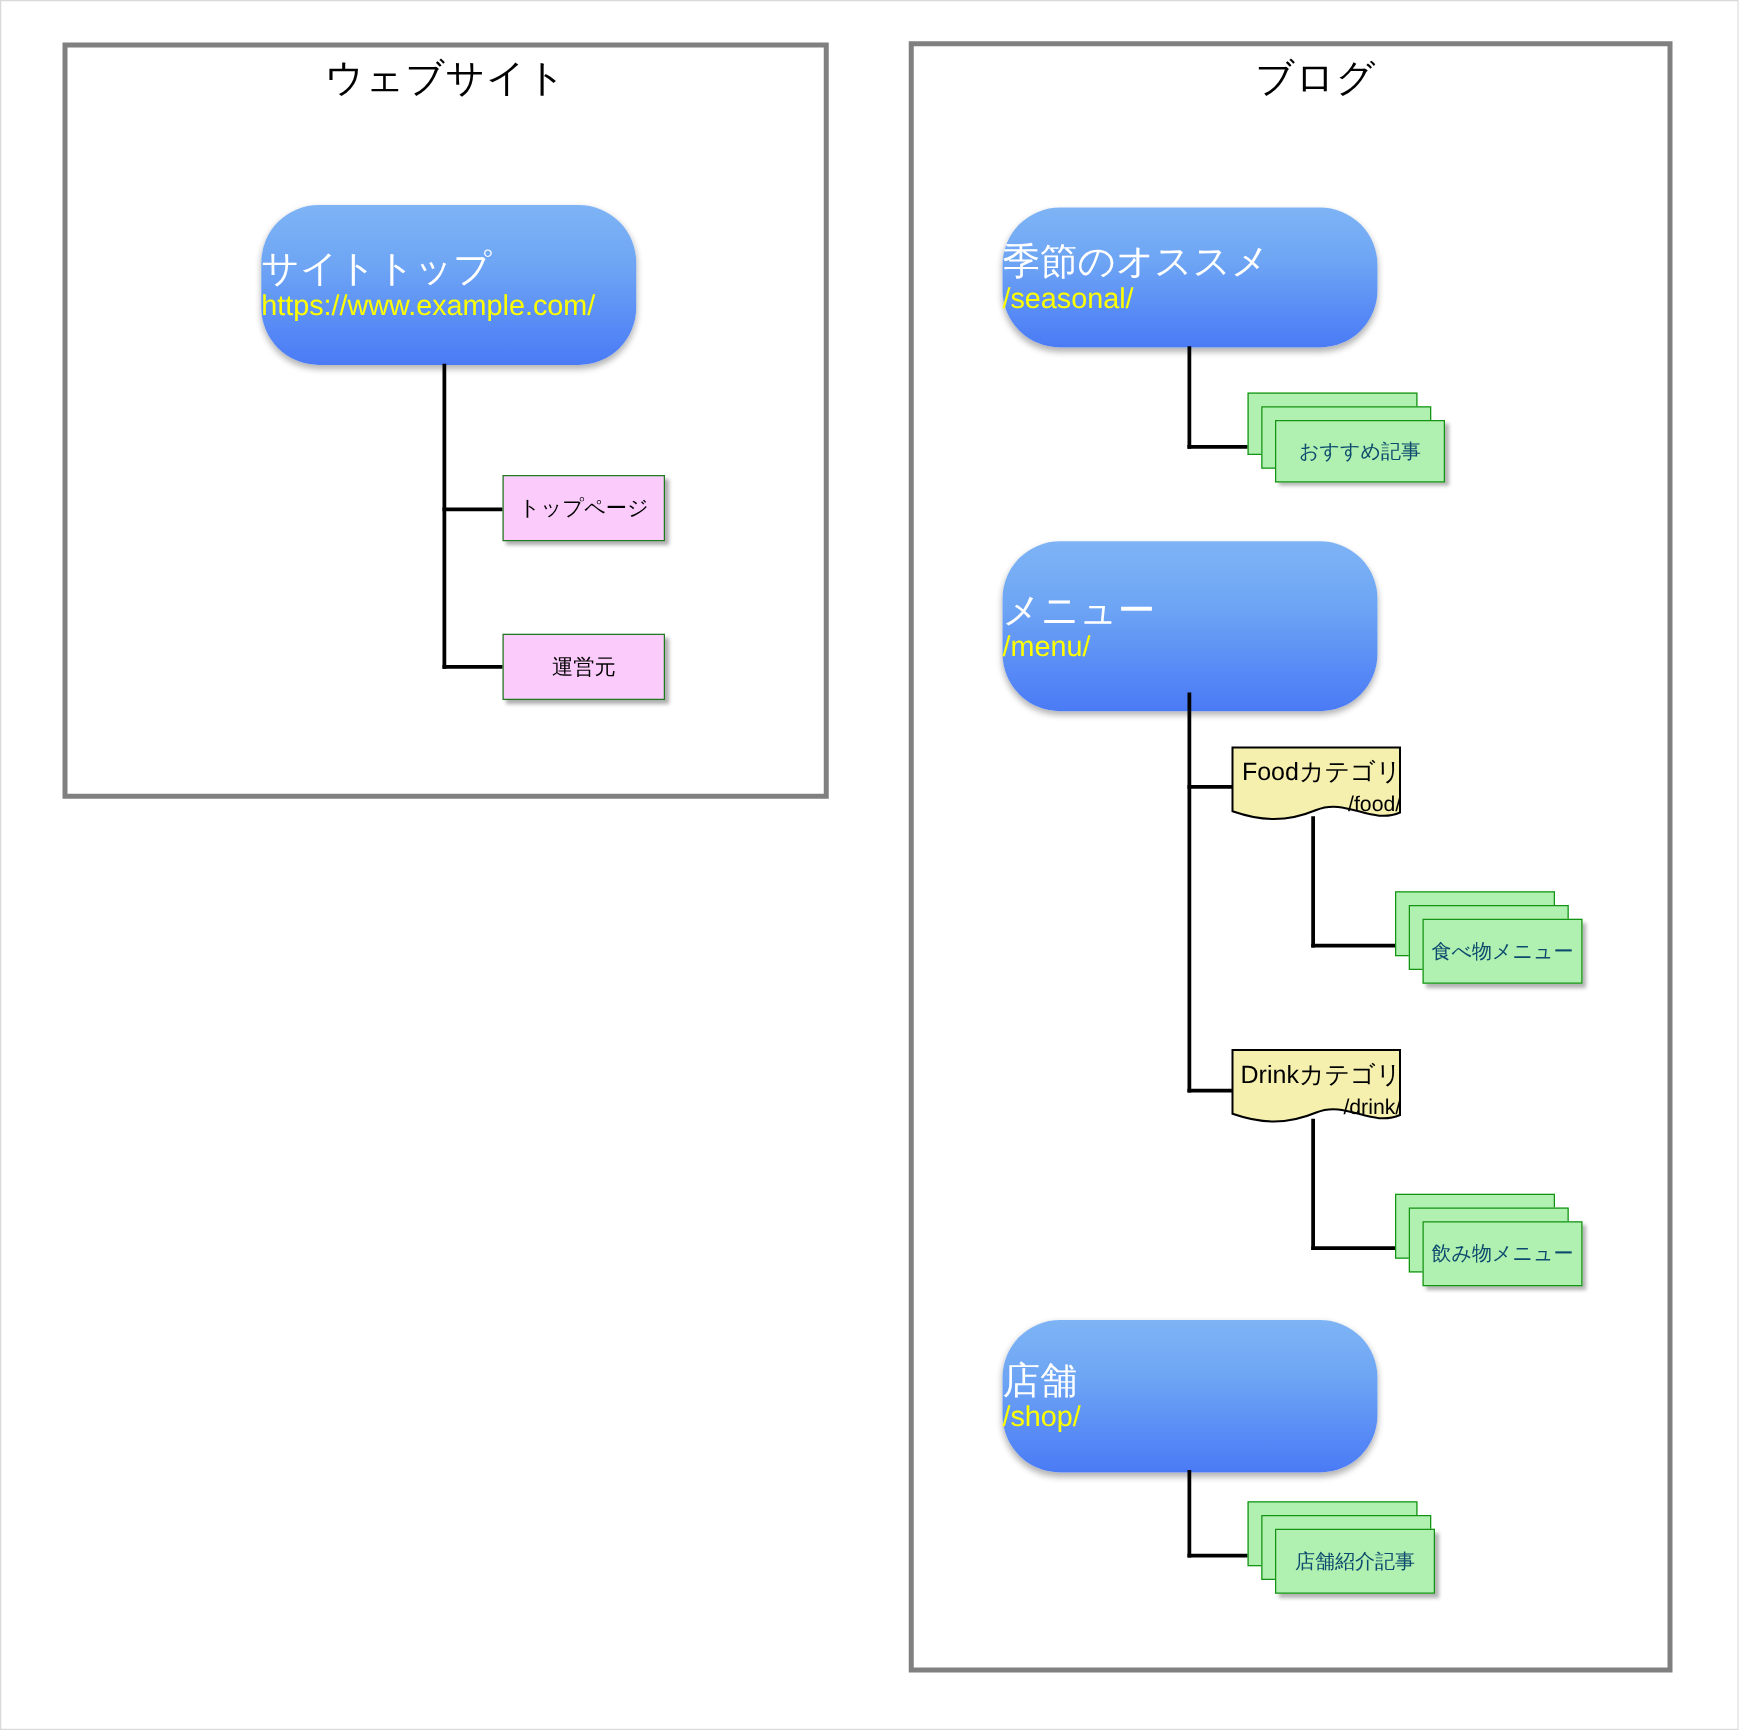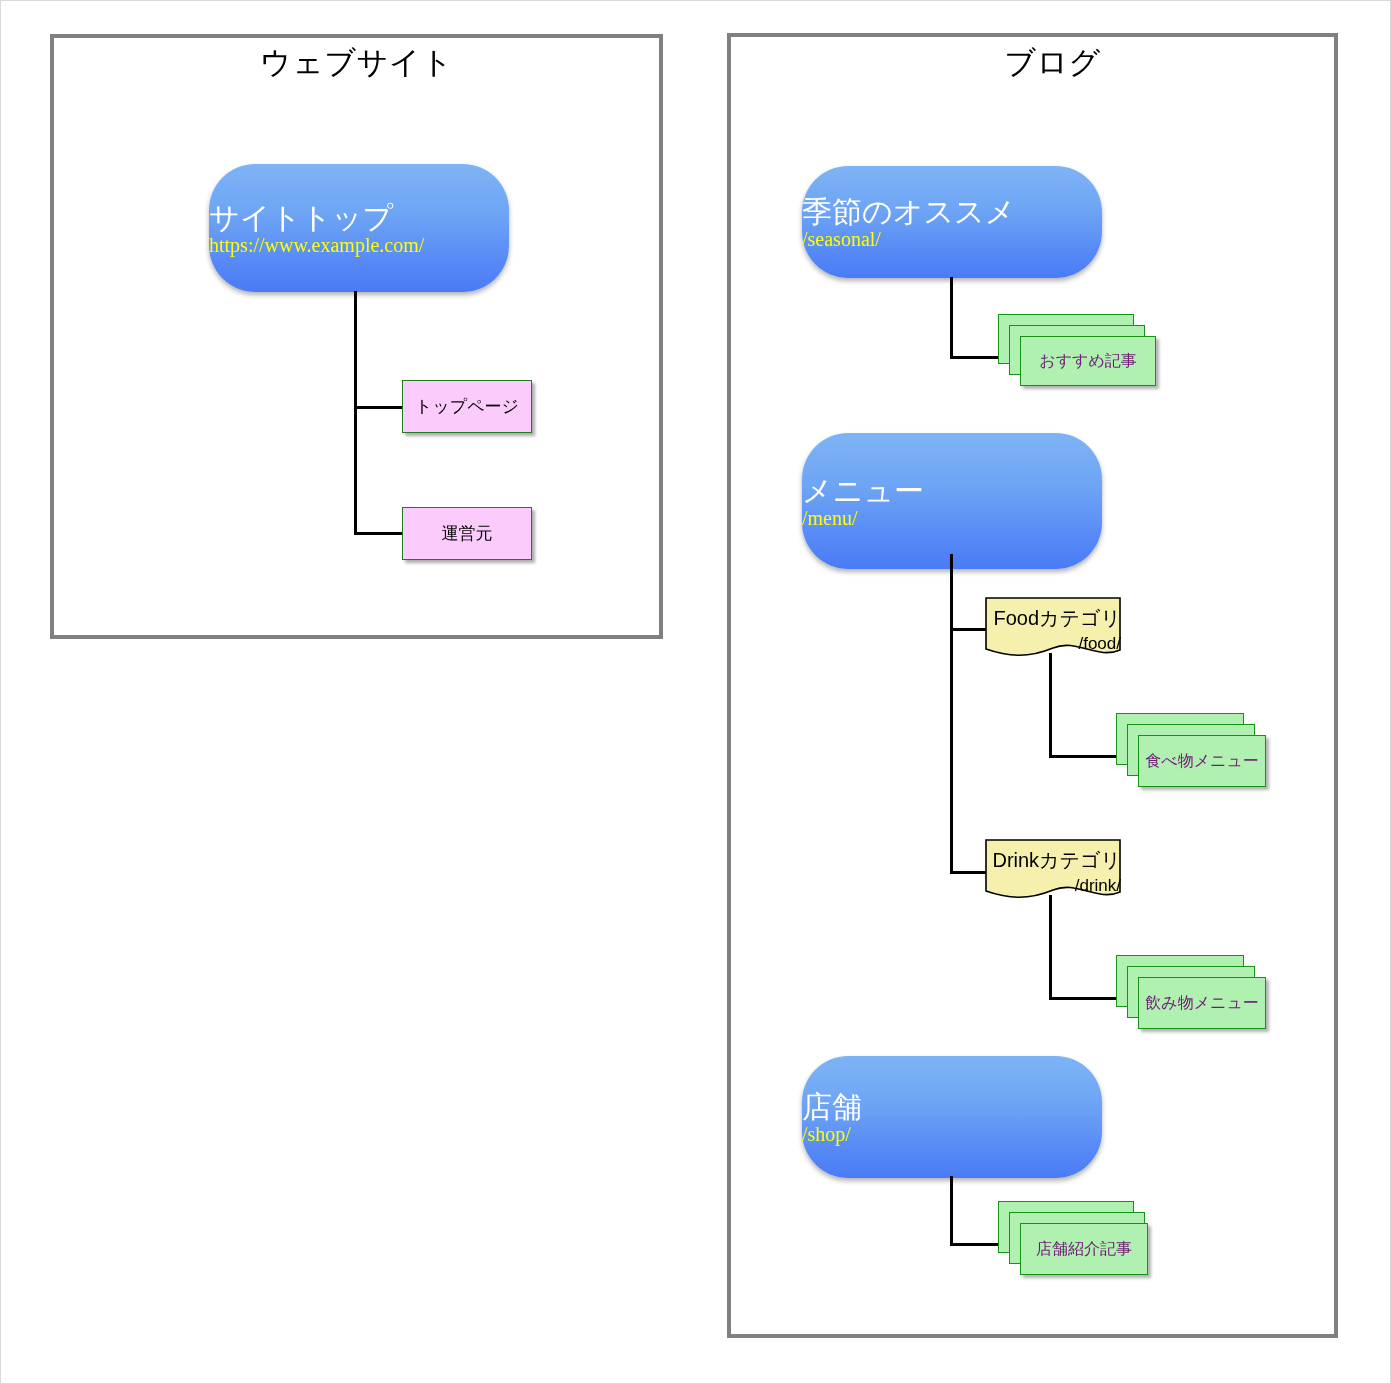--- a/index.html
+++ b/index.html
@@ -48,24 +48,23 @@
     justify-content: center;
   }
   .node-blue .nb-title {
     color: #ffffff;
     font-size: 30px;
     line-height: 1.1;
     white-space: nowrap;
   }
   .node-blue .nb-url {
     color: #ffff00;
-    font-size: 20px;
+    font-size: 23px;
     line-height: 1.1;
     white-space: nowrap;
-    font-family: Liberation Serif, serif;
   }
   
   .node-pink {
     position: absolute;
     box-sizing: border-box;
     background: #FBCCFB;
     border: 1.5px solid #1E7B1E;
     box-shadow: 3px 3px 3px rgba(0,0,0,0.32);
     display: flex;
     align-items: center;
@@ -124,21 +123,21 @@
   .node-stack .card.c1 { left: 0px;  top: 0px; }
   .node-stack .card.c2 { left: 11px; top: 11px; }
   .node-stack .card.c3 {
     left: 22px; top: 22px;
     box-shadow: 3px 3px 3px rgba(0,0,0,0.30);
     display: flex;
     align-items: center;
     justify-content: center;
   }
   .node-stack .ns-label {
-    color: #701a75;
+    color: #0c4a6e;
     font-size: 16px;
     white-space: nowrap;
   }
   
   .edge {
     position: absolute;
     background: #000000;
   }
   .edge.v { width: 3px; }
   .edge.h { height: 3px; }

